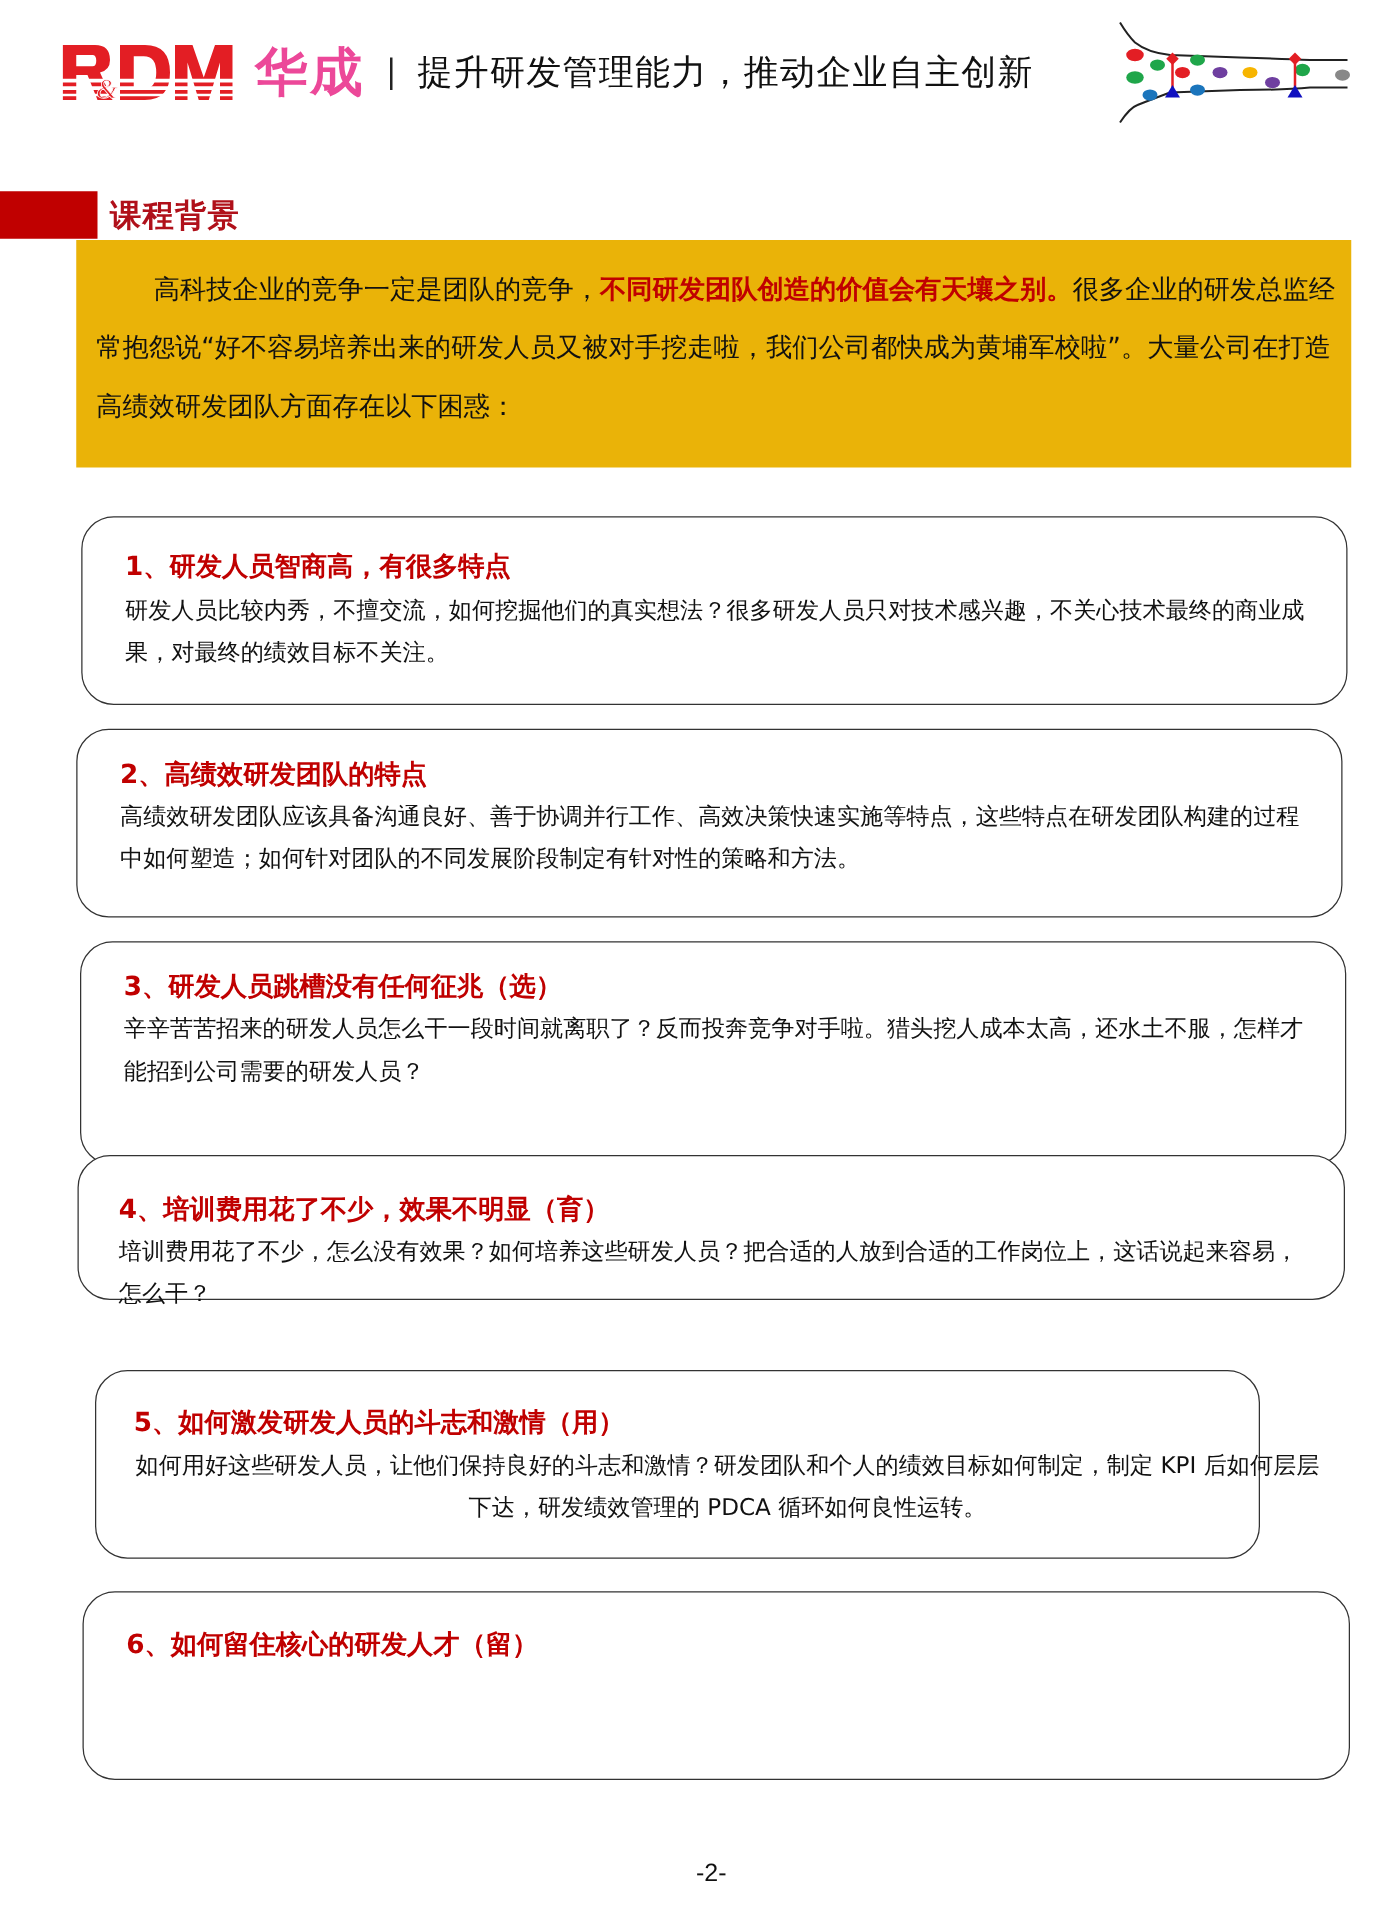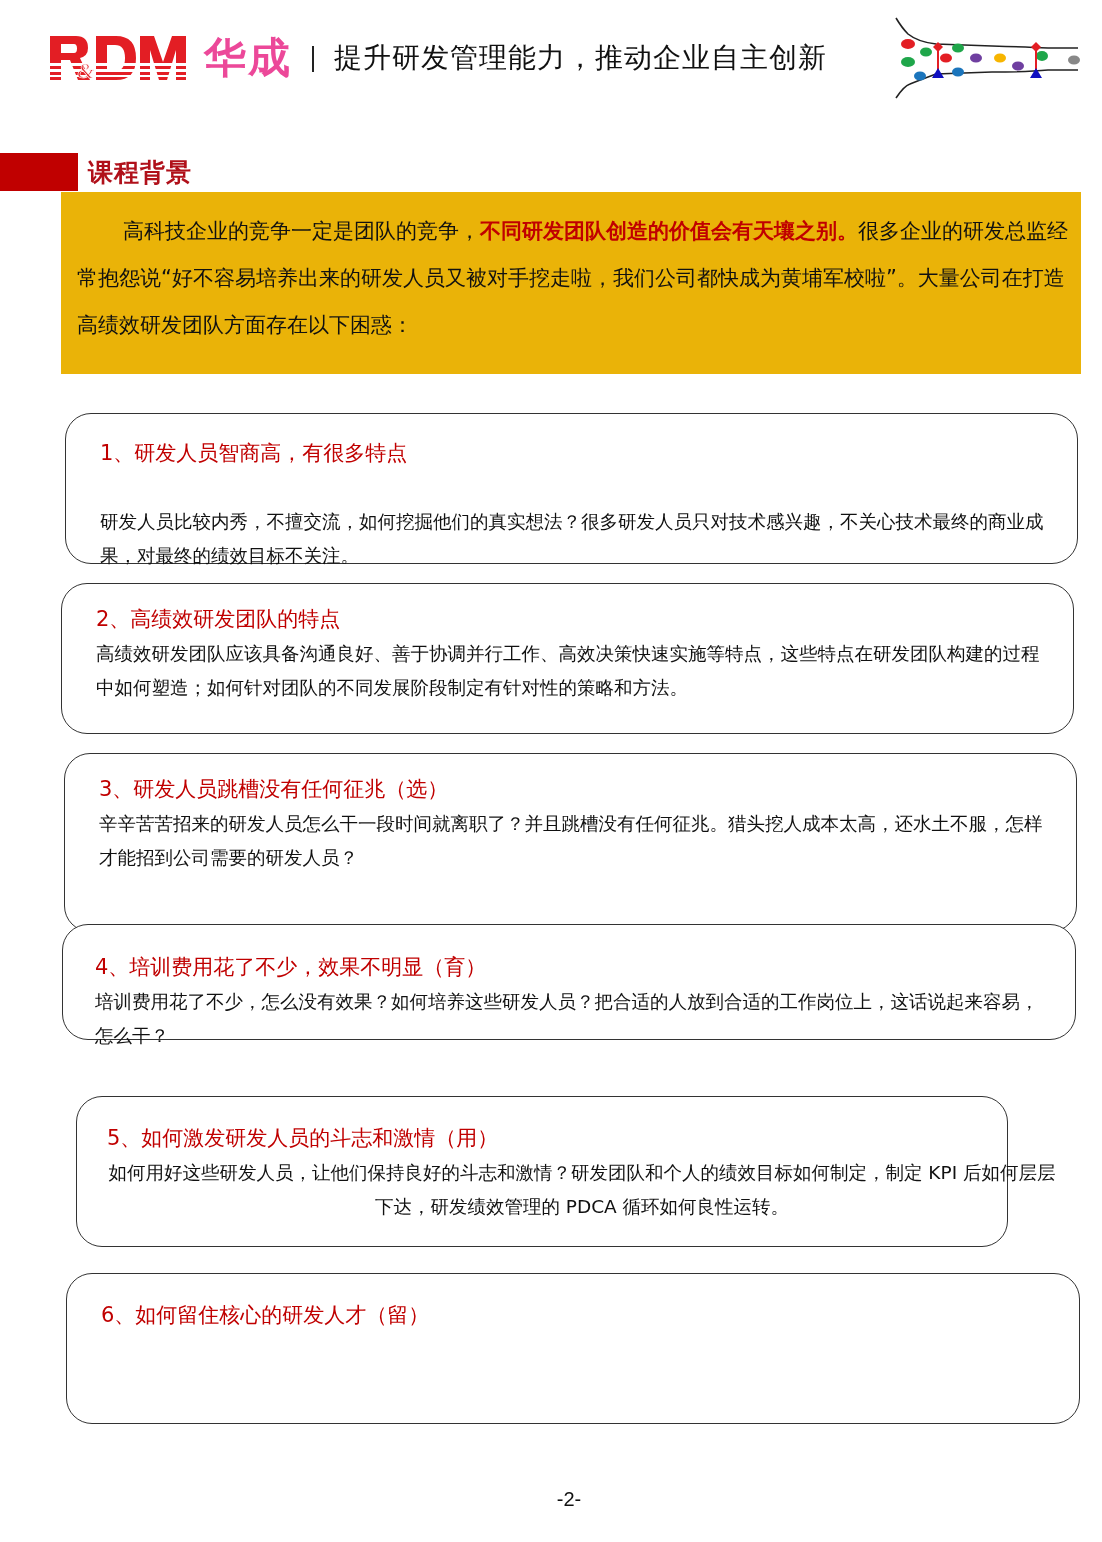--- a/index.html
+++ b/index.html
@@ -15,21 +15,21 @@
 
   .section-head { position: absolute; left: 0; top: 131px; height: 38px; width: 400px; margin-top: 22px; }
   .section-bar { position: absolute; left: 0; top: 0; width: 78px; height: 38px; background: #c00000; }
   .section-title { position: absolute; left: 88px; top: 2px; font-size: 25px; font-weight: bold; color: #b0101a; line-height: 36px; letter-spacing: 1px; }
 
   .intro { position: absolute; left: 61px; top: 192px; width: 1020px; height: 182px; background: #eab308; padding: 16px 12px 0 16px; font-size: 21px; line-height: 47px; color: #111; }
   .intro .indent { display: inline-block; width: 46px; }
   .intro .hl { color: #c00000; font-weight: bold; }
 
   .card { position: absolute; border: 1.5px solid #333; border-radius: 26px; background: #fff; }
-  .card-title { position: absolute; font-size: 21px; font-weight: normal; color: #c00000; line-height: 30px; white-space: nowrap; }
+  .card-title { position: absolute; font-size: 21px; font-weight: bold; color: #c00000; line-height: 30px; white-space: nowrap; }
   .card-body { position: absolute; font-size: 18.5px; line-height: 34px; color: #111; width: 950px; }
 
   .page-num { position: absolute; left: 0; top: 1488px; width: 1138px; text-align: center; font-size: 20px; color: #111; font-family: "Liberation Sans", sans-serif; }
 </style>
 </head>
 <body>
 
 <div class="header">
   <svg class="logo-rdm" viewBox="0 0 140 44">
     <defs>
@@ -82,31 +82,31 @@
   <div class="section-bar"></div>
   <div class="section-title">课程背景</div>
 </div>
 
 <div class="intro">
   <span class="indent"></span><span>高科技企业的竞争一定是团队的竞争，</span><span class="hl">不同研发团队创造的价值会有天壤之别。</span><span>很多企业的研发总监经常抱怨说“好不容易培养出来的研发人员又被对手挖走啦，我们公司都快成为黄埔军校啦”。大量公司在打造高绩效研发团队方面存在以下困惑：</span>
 </div>
 
 <div class="card" style="left:65px; top:413px; width:1013px; height:151px;">
   <div class="card-title" style="left:34px; top:24px;">1、研发人员智商高，有很多特点</div>
-  <div class="card-body" style="left:34px; top:58px;margin-top:33px;">研发人员比较内秀，不擅交流，如何挖掘他们的真实想法？很多研发人员只对技术感兴趣，不关心技术最终的商业成果，对最终的绩效目标不关注。</div>
+  <div class="card-body" style="left:34px; top:58px;">研发人员比较内秀，不擅交流，如何挖掘他们的真实想法？很多研发人员只对技术感兴趣，不关心技术最终的商业成果，对最终的绩效目标不关注。</div>
 </div>
 
 <div class="card" style="left:61px; top:583px; width:1013px; height:151px;">
   <div class="card-title" style="left:34px; top:20px;">2、高绩效研发团队的特点</div>
   <div class="card-body" style="left:34px; top:53px;">高绩效研发团队应该具备沟通良好、善于协调并行工作、高效决策快速实施等特点，这些特点在研发团队构建的过程中如何塑造；如何针对团队的不同发展阶段制定有针对性的策略和方法。</div>
 </div>
 
 <div class="card" style="left:64px; top:753px; width:1013px; height:179px;">
   <div class="card-title" style="left:34px; top:20px;">3、研发人员跳槽没有任何征兆（选）</div>
-  <div class="card-body" style="left:34px; top:53px;">辛辛苦苦招来的研发人员怎么干一段时间就离职了？并且跳槽没有任何征兆。猎头挖人成本太高，还水土不服，怎样才能招到公司需要的研发人员？</div>
+  <div class="card-body" style="left:34px; top:53px;">辛辛苦苦招来的研发人员怎么干一段时间就离职了？反而投奔竞争对手啦。猎头挖人成本太高，还水土不服，怎样才能招到公司需要的研发人员？</div>
 </div>
 
 <div class="card" style="left:62px; top:924px; width:1014px; height:116px;">
   <div class="card-title" style="left:32px; top:27px;">4、培训费用花了不少，效果不明显（育）</div>
   <div class="card-body" style="left:32px; top:60px;">培训费用花了不少，怎么没有效果？如何培养这些研发人员？把合适的人放到合适的工作岗位上，这话说起来容易，怎么干？</div>
 </div>
 
 <div class="card" style="left:76px; top:1096px; width:932px; height:151px;text-align:center;">
   <div class="card-title" style="left:30px; top:26px;">5、如何激发研发人员的斗志和激情（用）</div>
   <div class="card-body" style="left:30px; top:59px;">如何用好这些研发人员，让他们保持良好的斗志和激情？研发团队和个人的绩效目标如何制定，制定 KPI 后如何层层下达，研发绩效管理的 PDCA 循环如何良性运转。</div>

